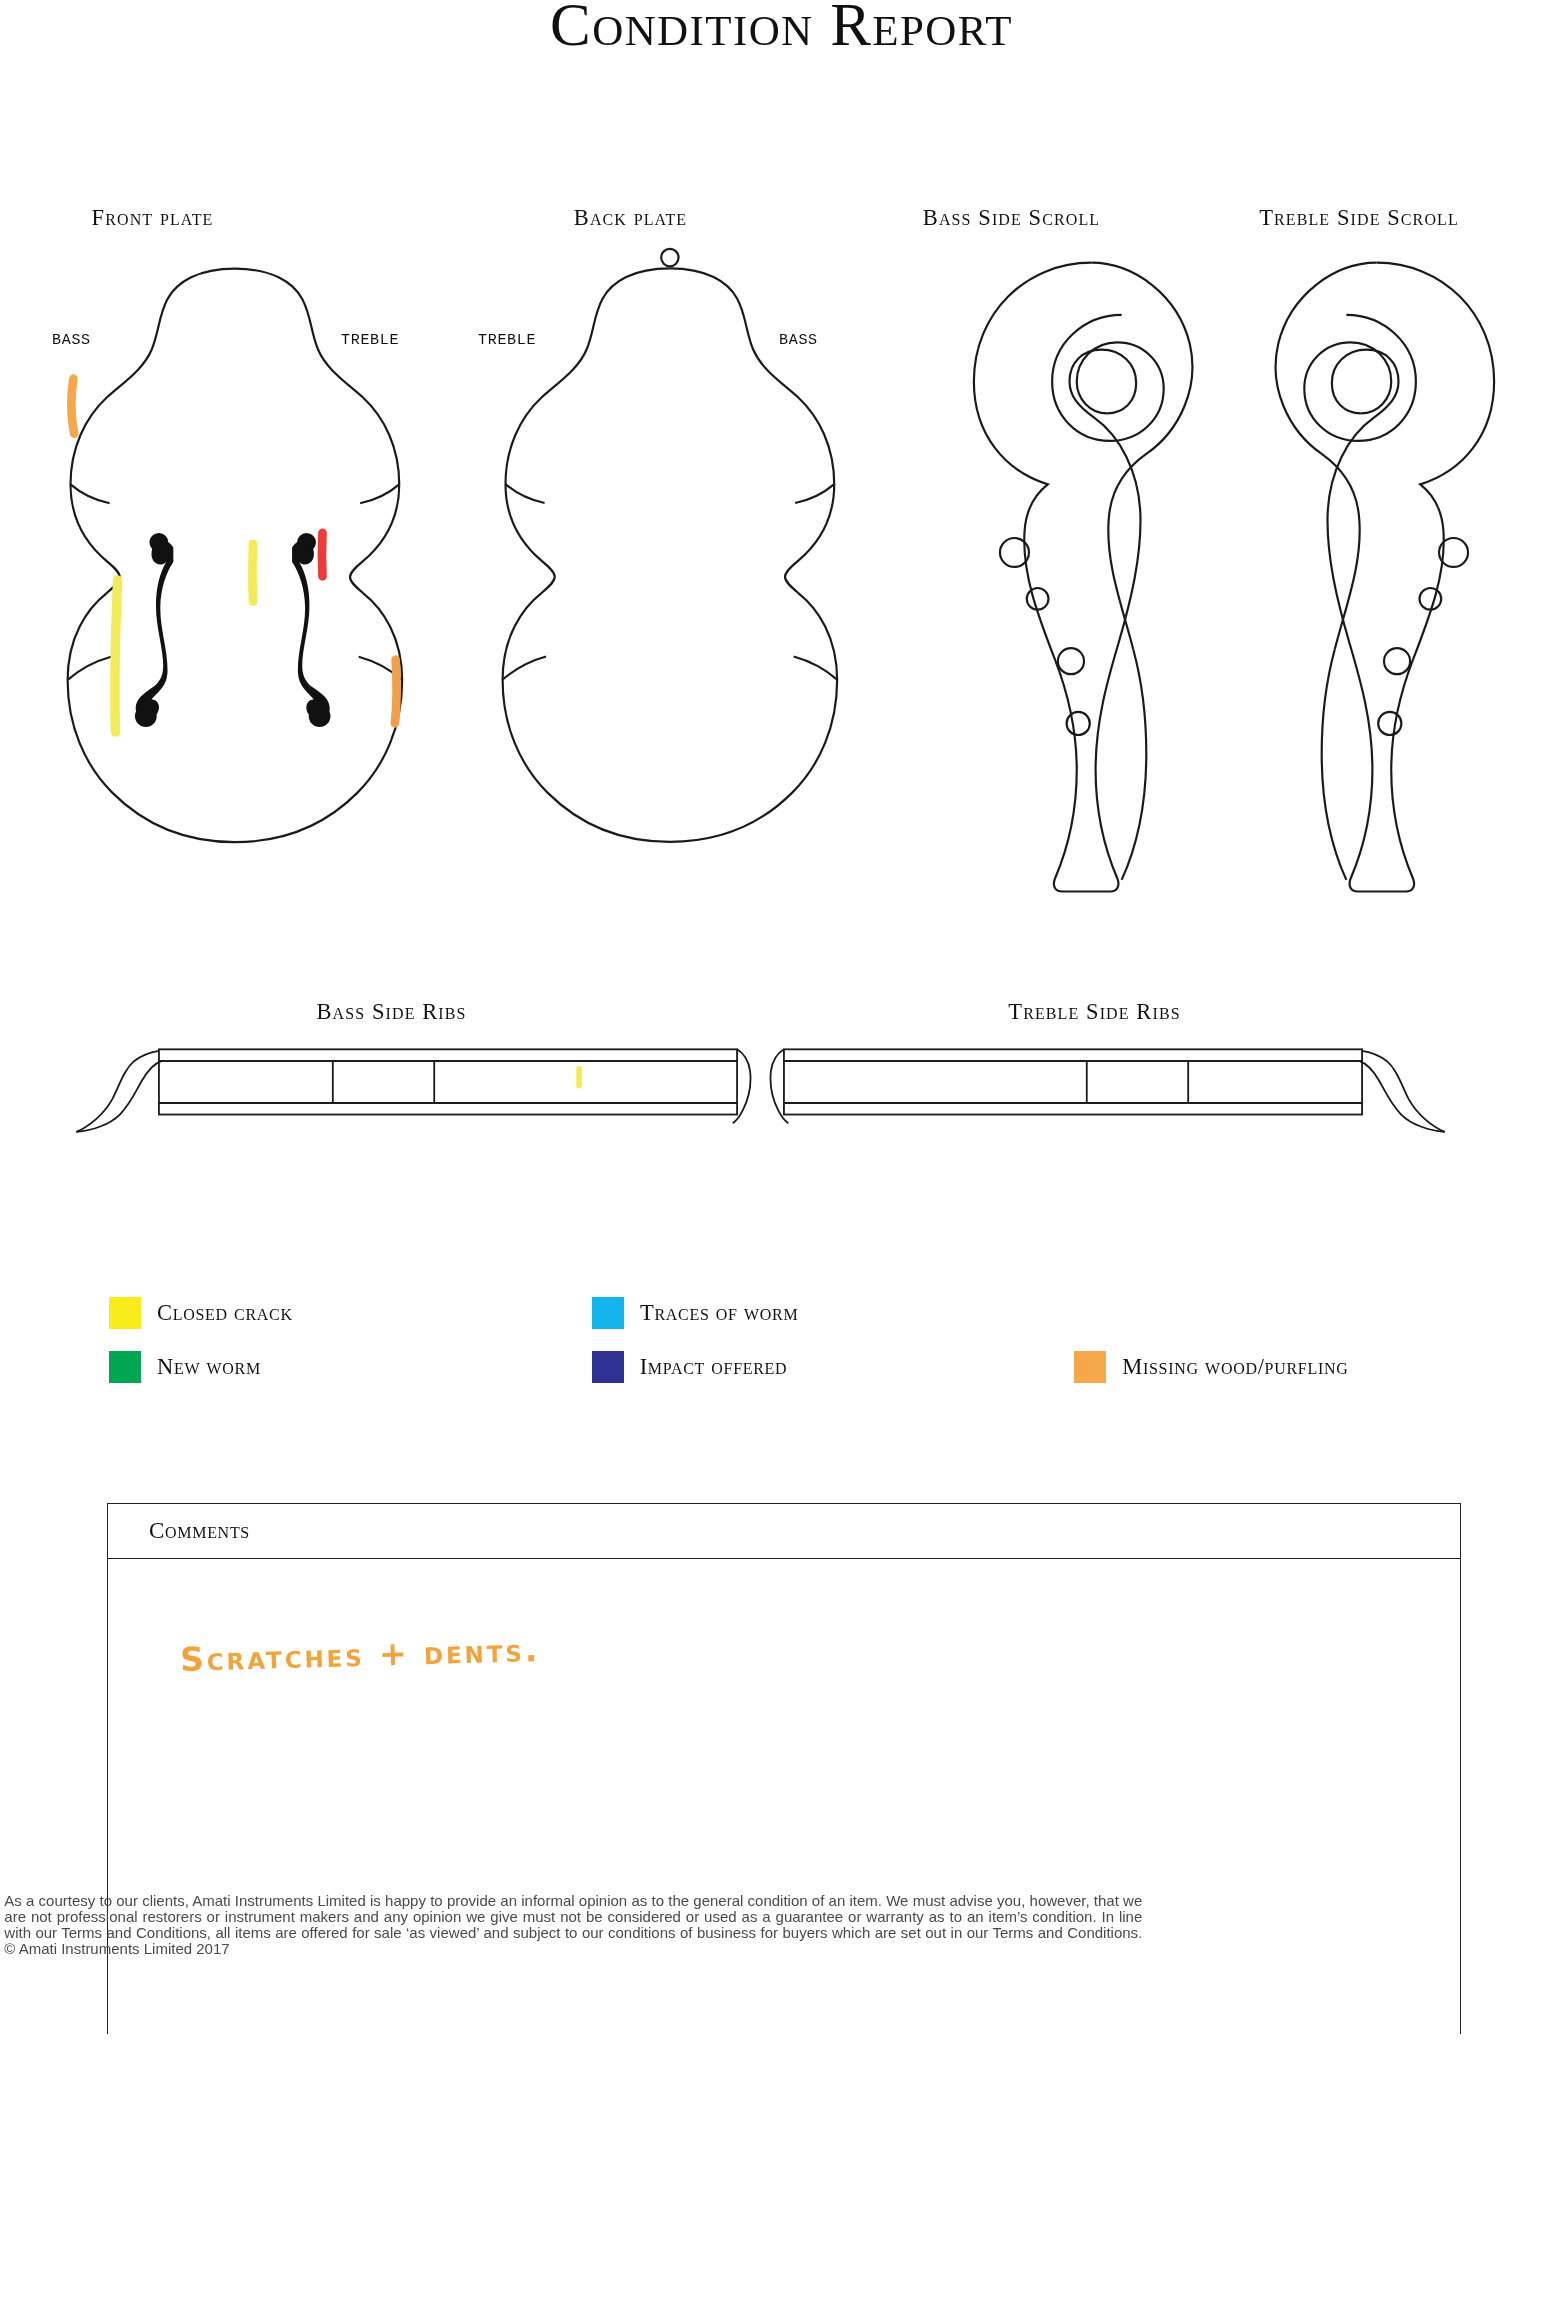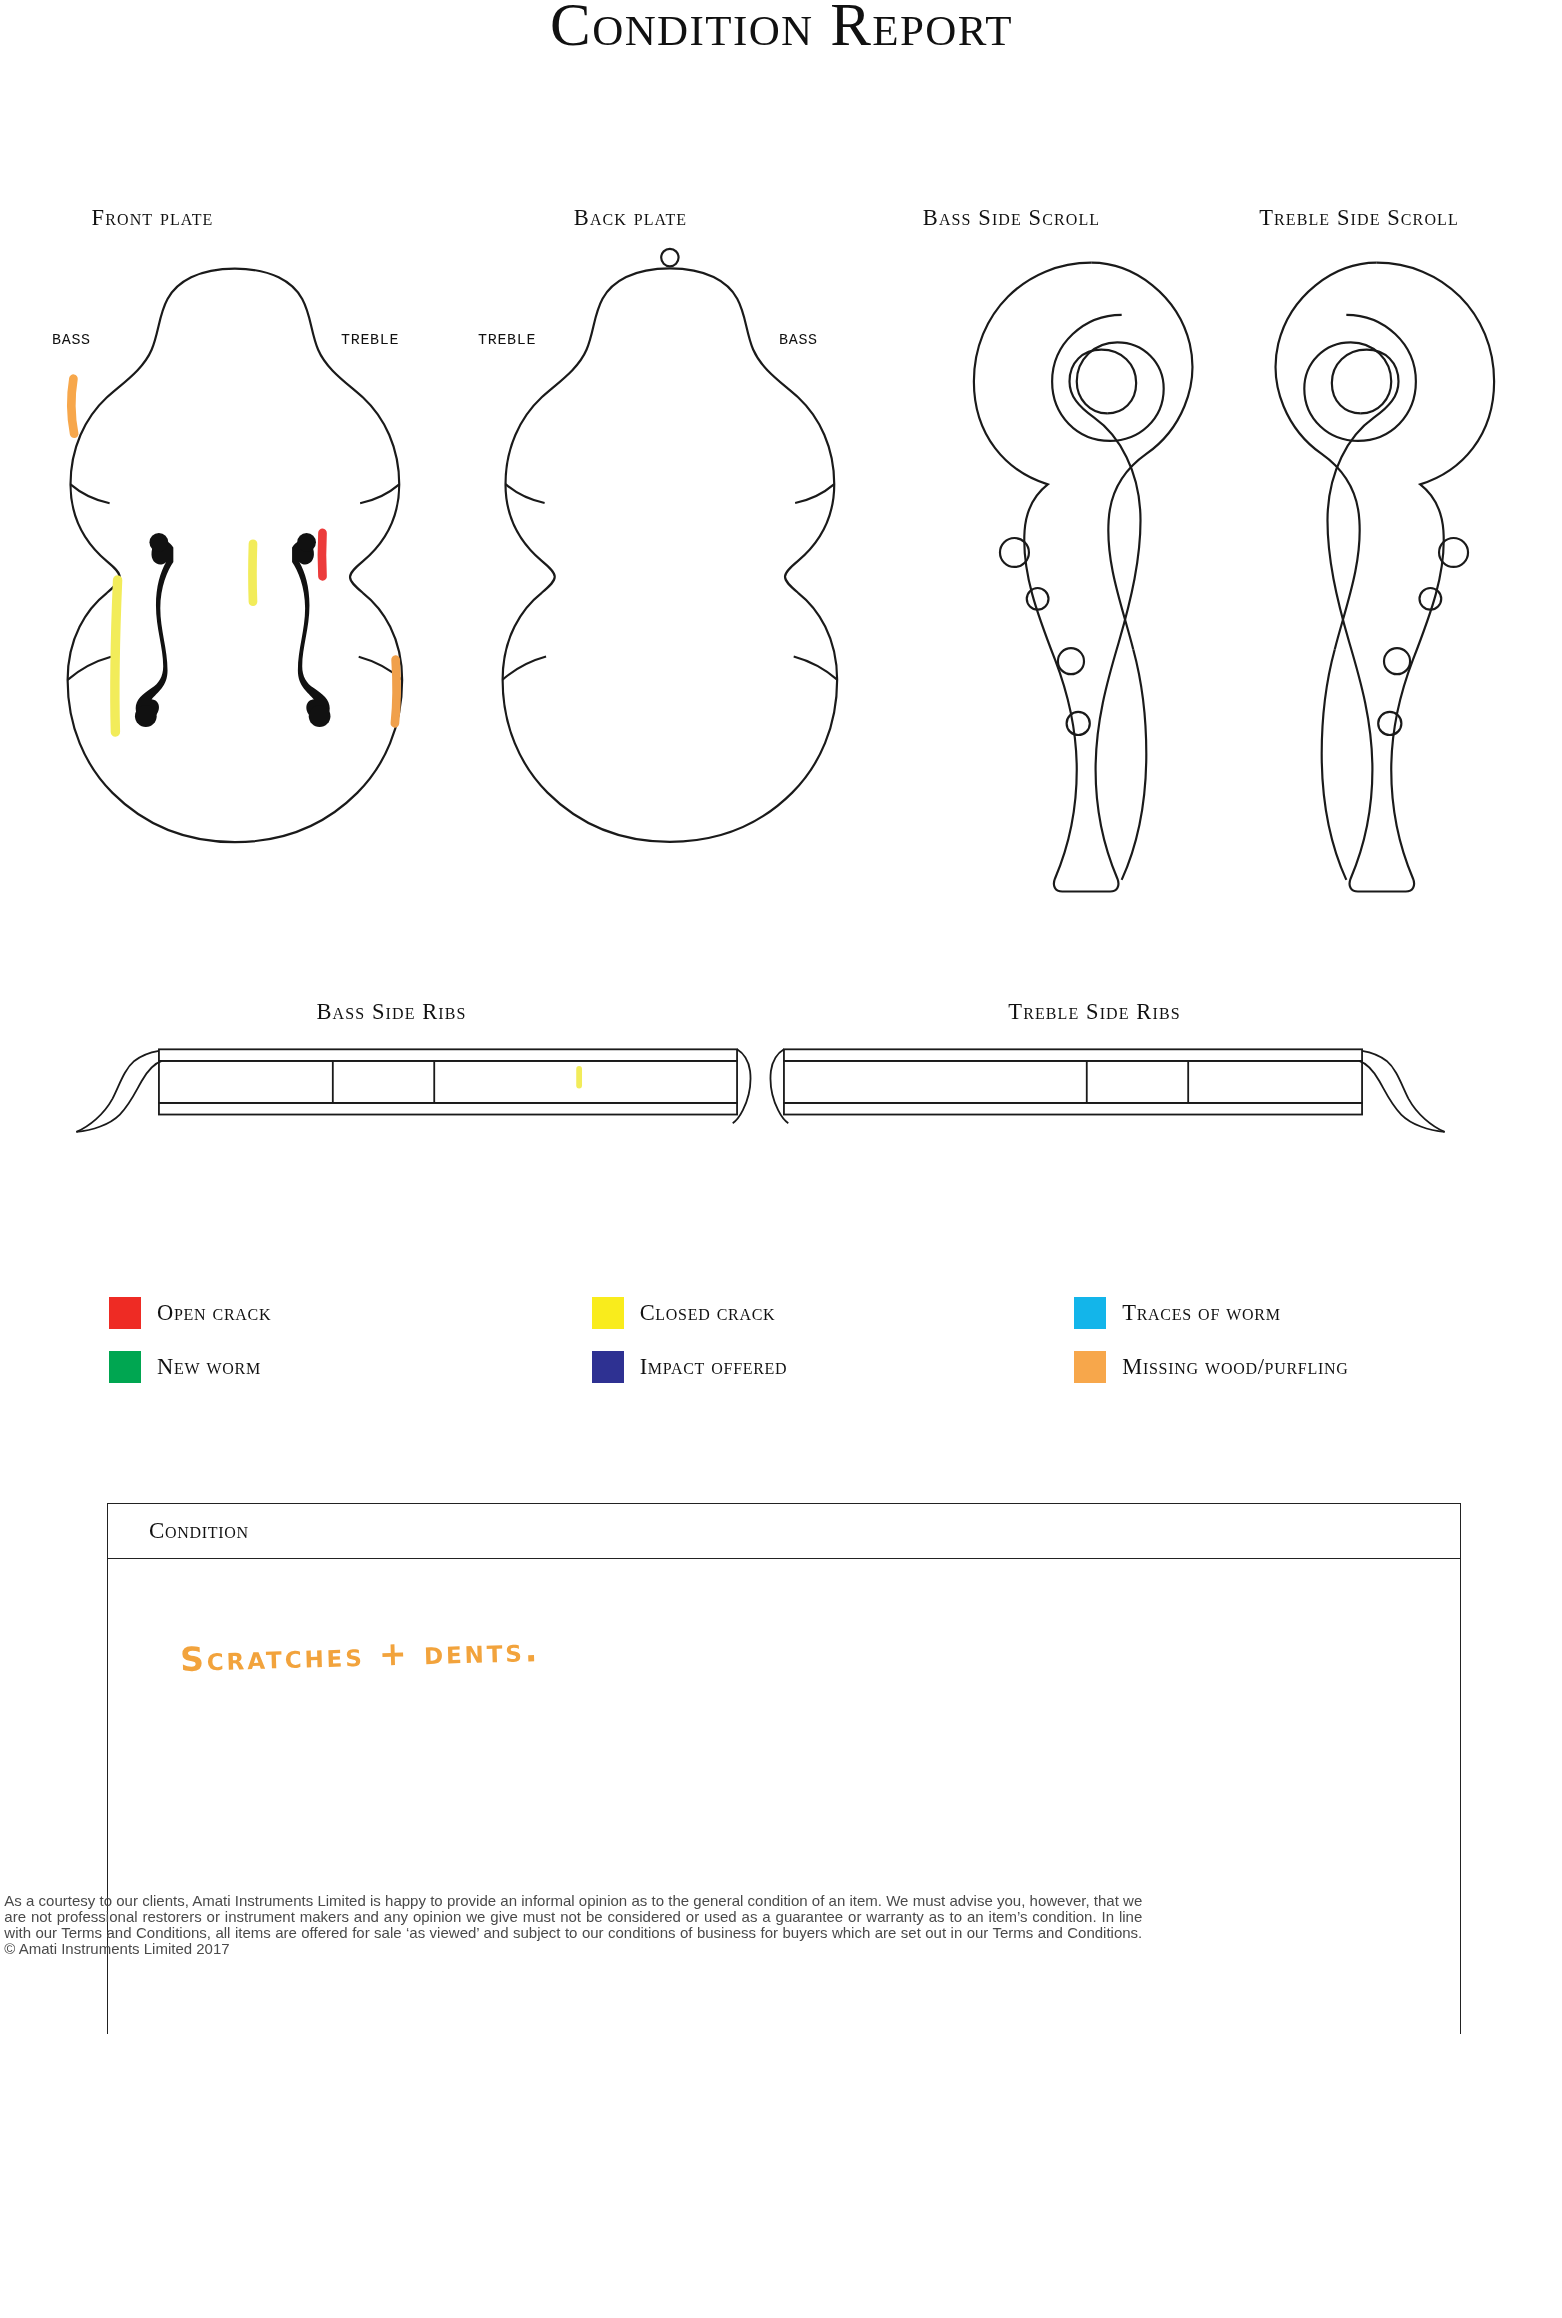--- a/index.html
+++ b/index.html
@@ -309,24 +309,20 @@
       <rect x="120" y="102" width="798" height="16" fill="none" stroke="#1a1a1a" stroke-width="2.5"></rect>
       <line x1="360" y1="44" x2="360" y2="102" stroke="#1a1a1a" stroke-width="2.5"></line>
       <line x1="500" y1="44" x2="500" y2="102" stroke="#1a1a1a" stroke-width="2.5"></line>
       <path d="M918,28 C928,34 934,44 936,58 C938,76 934,96 926,112 C922,120 918,126 912,130" fill="none" stroke="#1a1a1a" stroke-width="2.5"></path>
     </g>
   </svg>
 
   <div class="legend">
     <div class="legend-row">
       <div class="legend-item">
-        <div class="swatch" style="background:#ee2b24;"></div>
-        <div class="legend-text">Open crack</div>
-      </div>
-      <div class="legend-item">
         <div class="swatch" style="background:#f9ec1c;"></div>
         <div class="legend-text">Closed crack</div>
       </div>
       <div class="legend-item third">
         <div class="swatch" style="background:#13b5ea;"></div>
         <div class="legend-text">Traces of worm</div>
       </div>
     </div>
     <div class="legend-row">
       <div class="legend-item">
@@ -339,21 +335,21 @@
       </div>
       <div class="legend-item third">
         <div class="swatch" style="background:#f7a74b;"></div>
         <div class="legend-text">Missing wood/purfling</div>
       </div>
     </div>
   </div>
 
   <div class="comments-box">
     <div class="comments-header">
-      <span>Condition</span>
+      <span>Comments</span>
     </div>
     <div class="comments-body">
       <div class="handwriting">Scratches + dents.</div>
     </div>
   </div>
 
   <div class="footer">
     <div class="footer-text">As a courtesy to our clients, Amati Instruments Limited is happy to provide an informal opinion as to the general condition of an item. We must advise you, however, that we are not professional restorers or instrument makers and any opinion we give must not be considered or used as a guarantee or warranty as to an item’s condition. In line with our Terms and Conditions, all items are offered for sale ‘as viewed’ and subject to our conditions of business for buyers which are set out in our Terms and Conditions. © Amati Instruments Limited 2017</div>
   </div>
 

